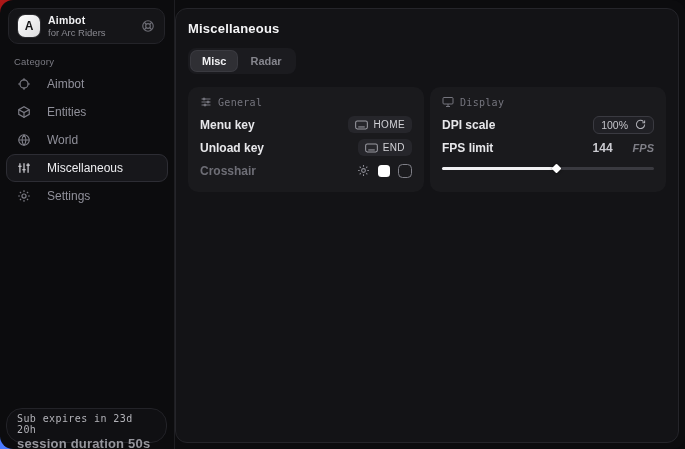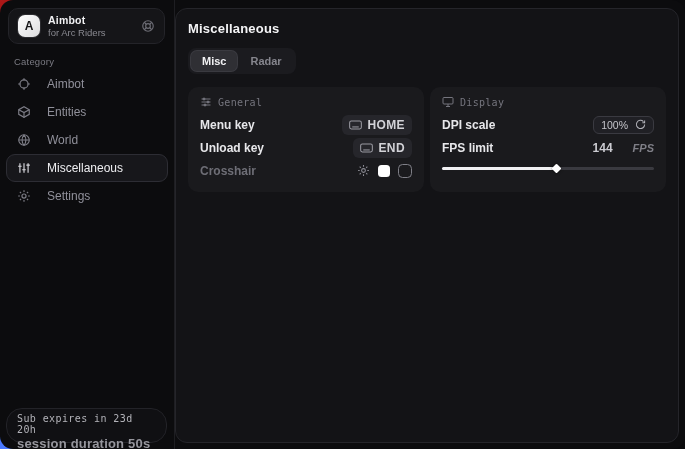--- a/index.html
+++ b/index.html
@@ -55,21 +55,21 @@
 
   .cards { display:flex; gap:6px; margin-top:13px; align-items:stretch; }
   .card { flex:1; background:#1a1a1d; border-radius:10px; padding:9px 12px 10px; }
   .card-head { display:flex; align-items:center; gap:6px; color:#75757e;
                font-family:"DejaVu Sans Mono", monospace; font-size:10px; letter-spacing:.3px; margin-bottom:5px; }
   .row { height:23px; display:flex; align-items:center; justify-content:space-between; }
   .row-label { font-size:12px; font-weight:600; color:#e7e7ea; }
   .row-label.dim { color:#6e6e76; }
 
   .key-badge { display:inline-flex; align-items:center; gap:5px; background:#26262b; border-radius:6px;
-               padding:3px 7px; font-size:12px; font-weight:700; color:#d2d2d7; letter-spacing:.4px; cursor:pointer; }
+               padding:3px 7px; font-size:10px; font-weight:400; color:#d2d2d7; letter-spacing:.4px; cursor:pointer; }
   .key-badge .kicon { display:flex; color:#9a9aa2; }
 
   .ctrl-group { display:flex; align-items:center; gap:8px; }
   .mini-gear { display:flex; color:#8b8b93; cursor:pointer; }
   .swatch { width:12px; height:12px; border-radius:3.5px; background:#ffffff; cursor:pointer; }
   .checkbox { width:14px; height:14px; border-radius:4.5px; border:1.5px solid #7f7f87; background:transparent; cursor:pointer; }
 
   .dpi-badge { display:inline-flex; align-items:center; gap:7px; background:#202025; border:1px solid #3a3a41;
                border-radius:6px; padding:2px 7px; font-size:10.5px; color:#c4c4ca; cursor:pointer; }
   .dpi-badge .ricon { display:flex; color:#b2b2b9; }

